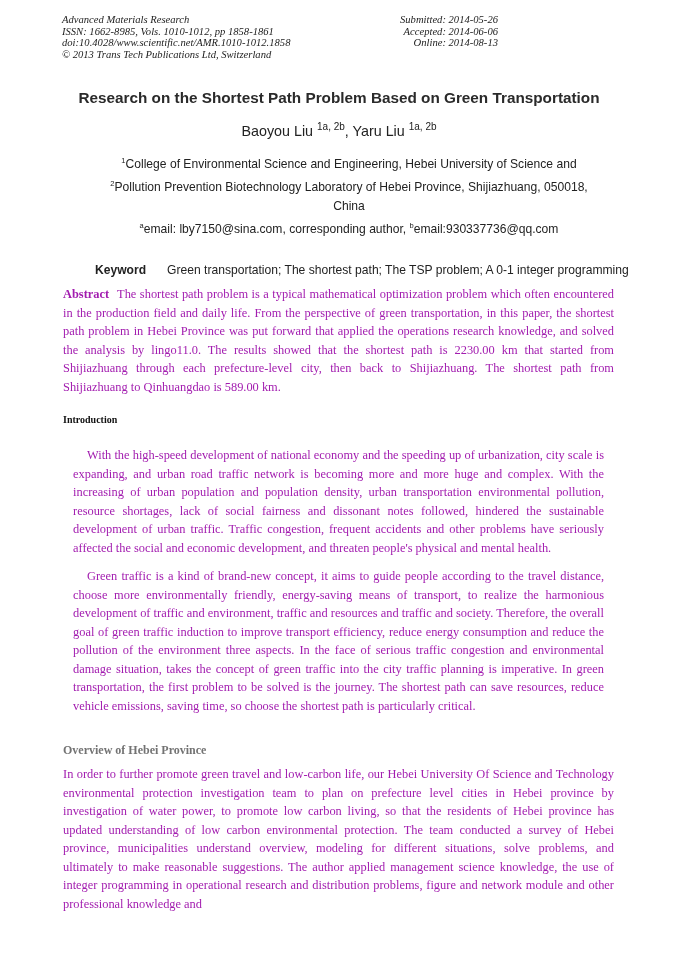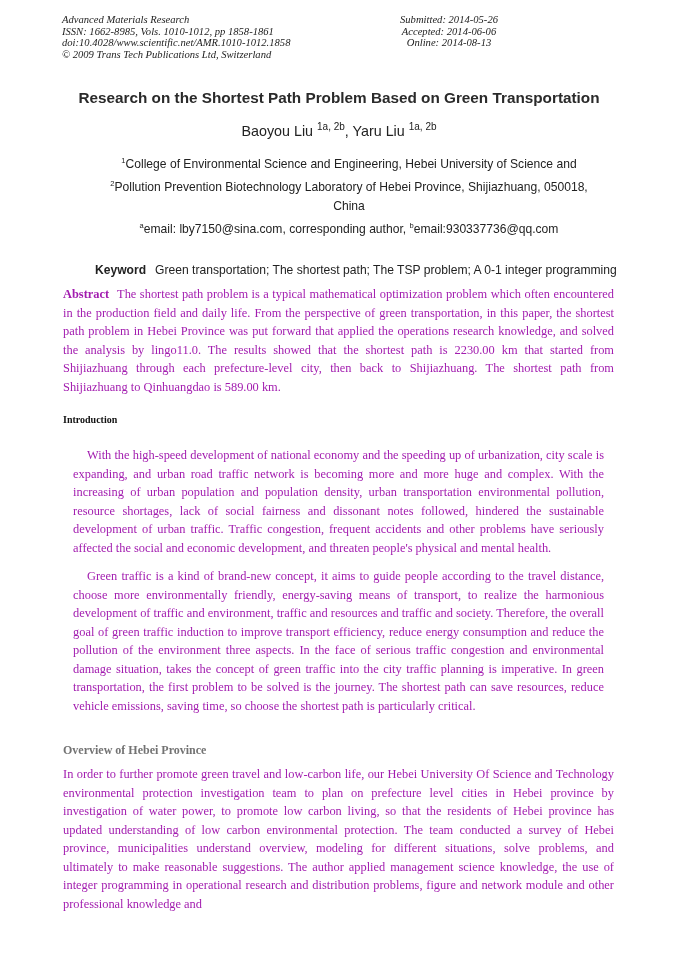--- a/index.html
+++ b/index.html
@@ -1,48 +1,48 @@
 <!DOCTYPE html>
 <html><head>
   <meta charset="utf-8">
   <style>
     html, body { margin: 0; padding: 0; background: #ffffff; }
     body { width: 678px; height: 959px; position: relative; overflow: hidden; color: #111; }
     .page { position: absolute; left: 0; top: 0; width: 560px; height: 959px; }
     .hdr-left { position: absolute; left: 62px; top: 14px; font-family: "Liberation Serif", serif; font-style: italic; font-size: 10.6px; line-height: 11.6px; color: #222; }
-    .hdr-right { position: absolute; right: 62px; top: 14px; font-family: "Liberation Serif", serif; font-style: italic; font-size: 10.6px; line-height: 11.6px; text-align: center; color: #222; }
+    .hdr-right { position: absolute; right: 62px; top: 14px; font-family: "Liberation Serif", serif; font-style: italic; font-size: 10.6px; line-height: 11.6px; text-align: right; color: #222; }
     .hdr-left div, .hdr-right div { white-space: nowrap; }
     .title { position: absolute; left: 40px; width: 598px; top: 89px; text-align: center; font-family: "Liberation Sans", sans-serif; font-weight: bold; font-size: 15.3px; color: #2a2a2a; white-space: nowrap; }
     .authors { position: absolute; left: 40px; width: 598px; top: 121px; text-align: center; font-family: "Liberation Sans", sans-serif; font-size: 14.3px; color: #222; white-space: nowrap; }
     .authors sup { font-size: 10px; vertical-align: 6px; }
     .affil { position: absolute; left: 90px; width: 518px; top: 151px; text-align: center; font-family: "Liberation Sans", sans-serif; font-size: 12.1px; line-height: 19px; color: #222; }
     .affil sup { font-size: 7.5px; vertical-align: 5px; }
     .affil div { white-space: nowrap; }
     .keyword { position: absolute; left: 63px; top: 263px; font-family: "Liberation Sans", sans-serif; font-size: 12.1px; white-space: nowrap; color: #222; }
-    .keyword b { margin-right: 9px; padding-left: 32px; }
+    .keyword b { margin-right: 21px; padding-left: 32px; }
     .body-text { position: absolute; left: 63px; width: 551px; font-family: "Liberation Serif", serif; font-size: 12.4px; line-height: 18.5px; text-align: justify; color: #a21caf; }
     .abstract { top: 285px; }
     .abstract b { margin-right: 8px; }
     .h-intro { position: absolute; left: 63px; top: 414px; font-family: "Liberation Serif", serif; font-weight: bold; font-size: 10px; color: #111; }
     .intro { top: 436px; }
     .intro p { margin: 10px; text-indent: 14px; }
     .h-over { position: absolute; left: 63px; top: 743px; font-family: "Liberation Serif", serif; font-weight: bold; font-size: 12px; color: #737373; }
     .over { top: 765px; }
     .over p { margin: 0; }
   </style>
 </head>
 <body>
 
 <div class="page">
 
   <div class="hdr-left">
     <div>Advanced Materials Research</div>
     <div>ISSN: 1662-8985, Vols. 1010-1012, pp 1858-1861</div>
     <div>doi:10.4028/www.scientific.net/AMR.1010-1012.1858</div>
-    <div>© 2009 Trans Tech Publications Ltd, Switzerland</div>
+    <div>© 2013 Trans Tech Publications Ltd, Switzerland</div>
   </div>
 
   <div class="hdr-right">
     <div>Submitted: 2014-05-26</div>
     <div>Accepted: 2014-06-06</div>
     <div>Online: 2014-08-13</div>
   </div>
 
   <div class="title">Research on the Shortest Path Problem Based on Green Transportation</div>
 

